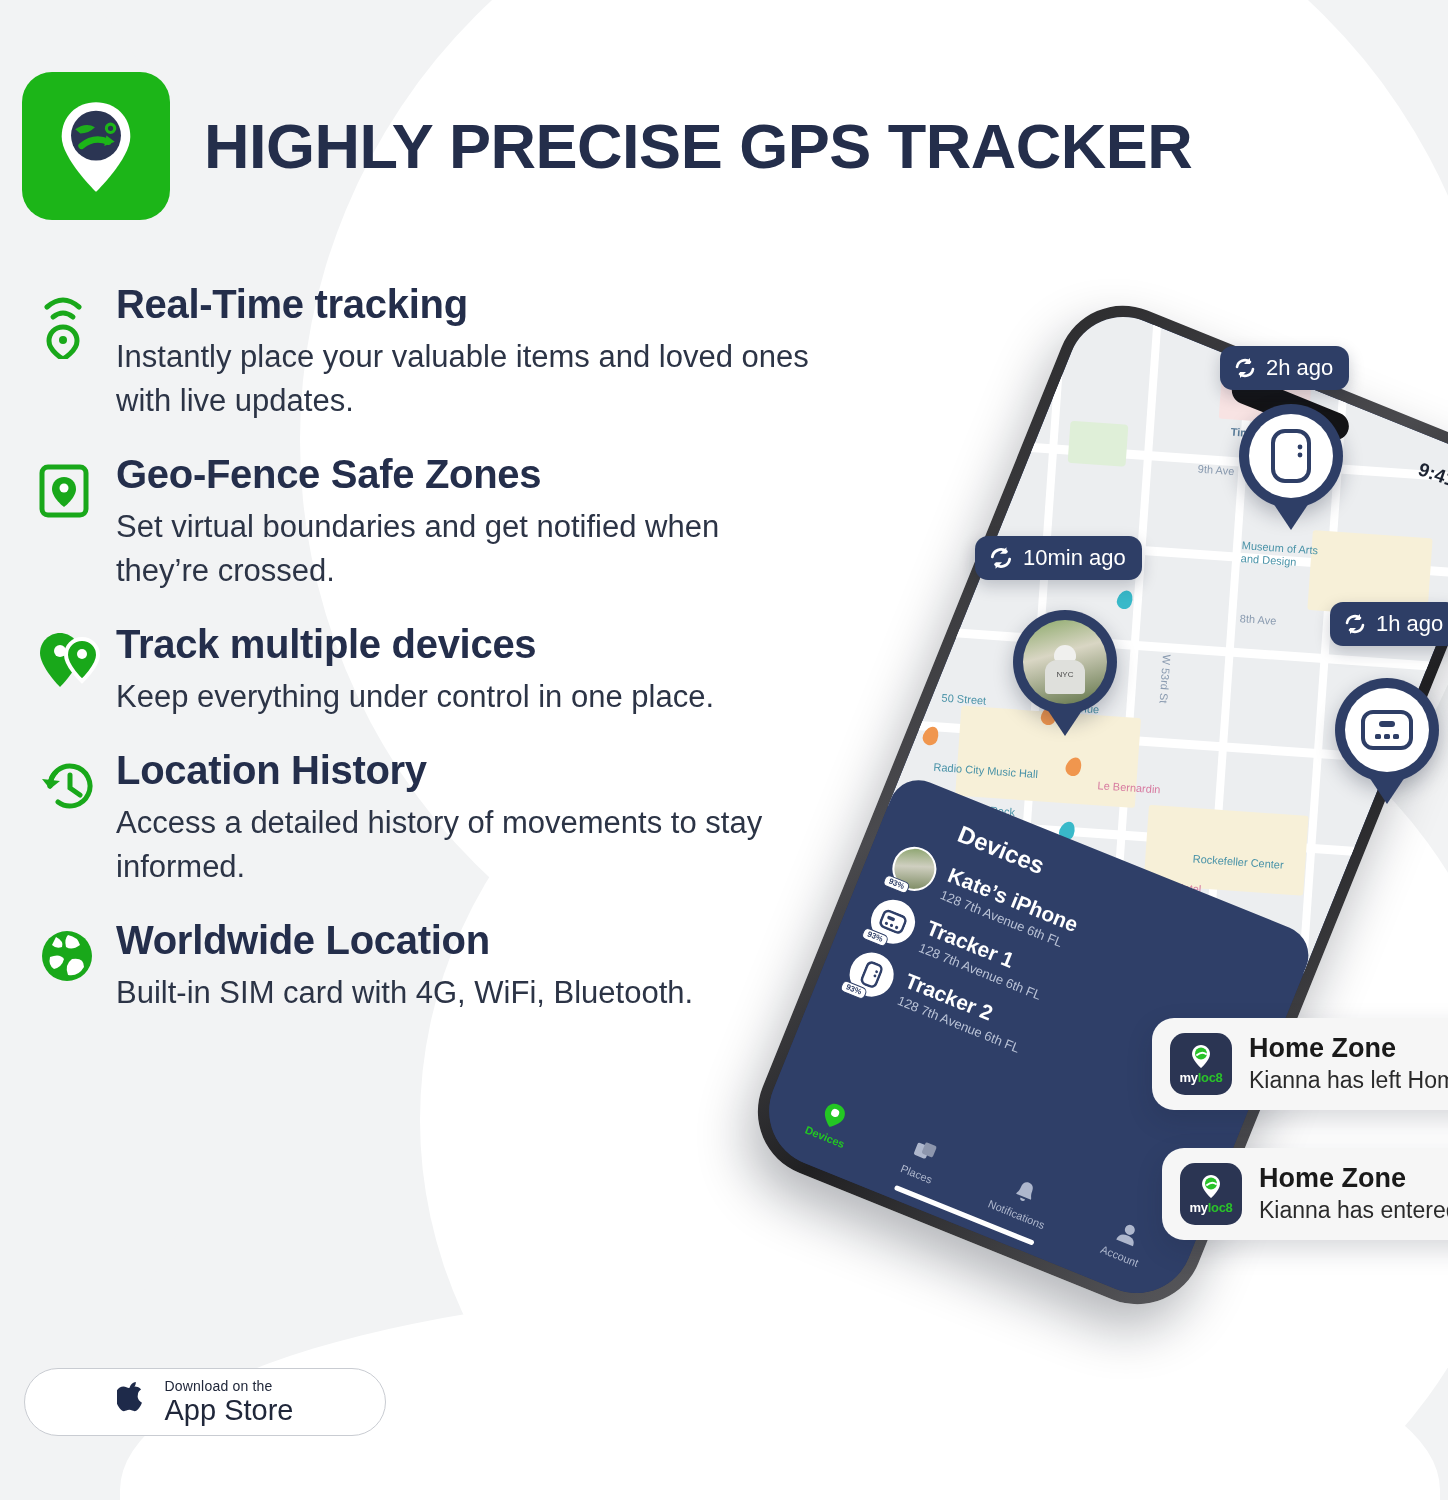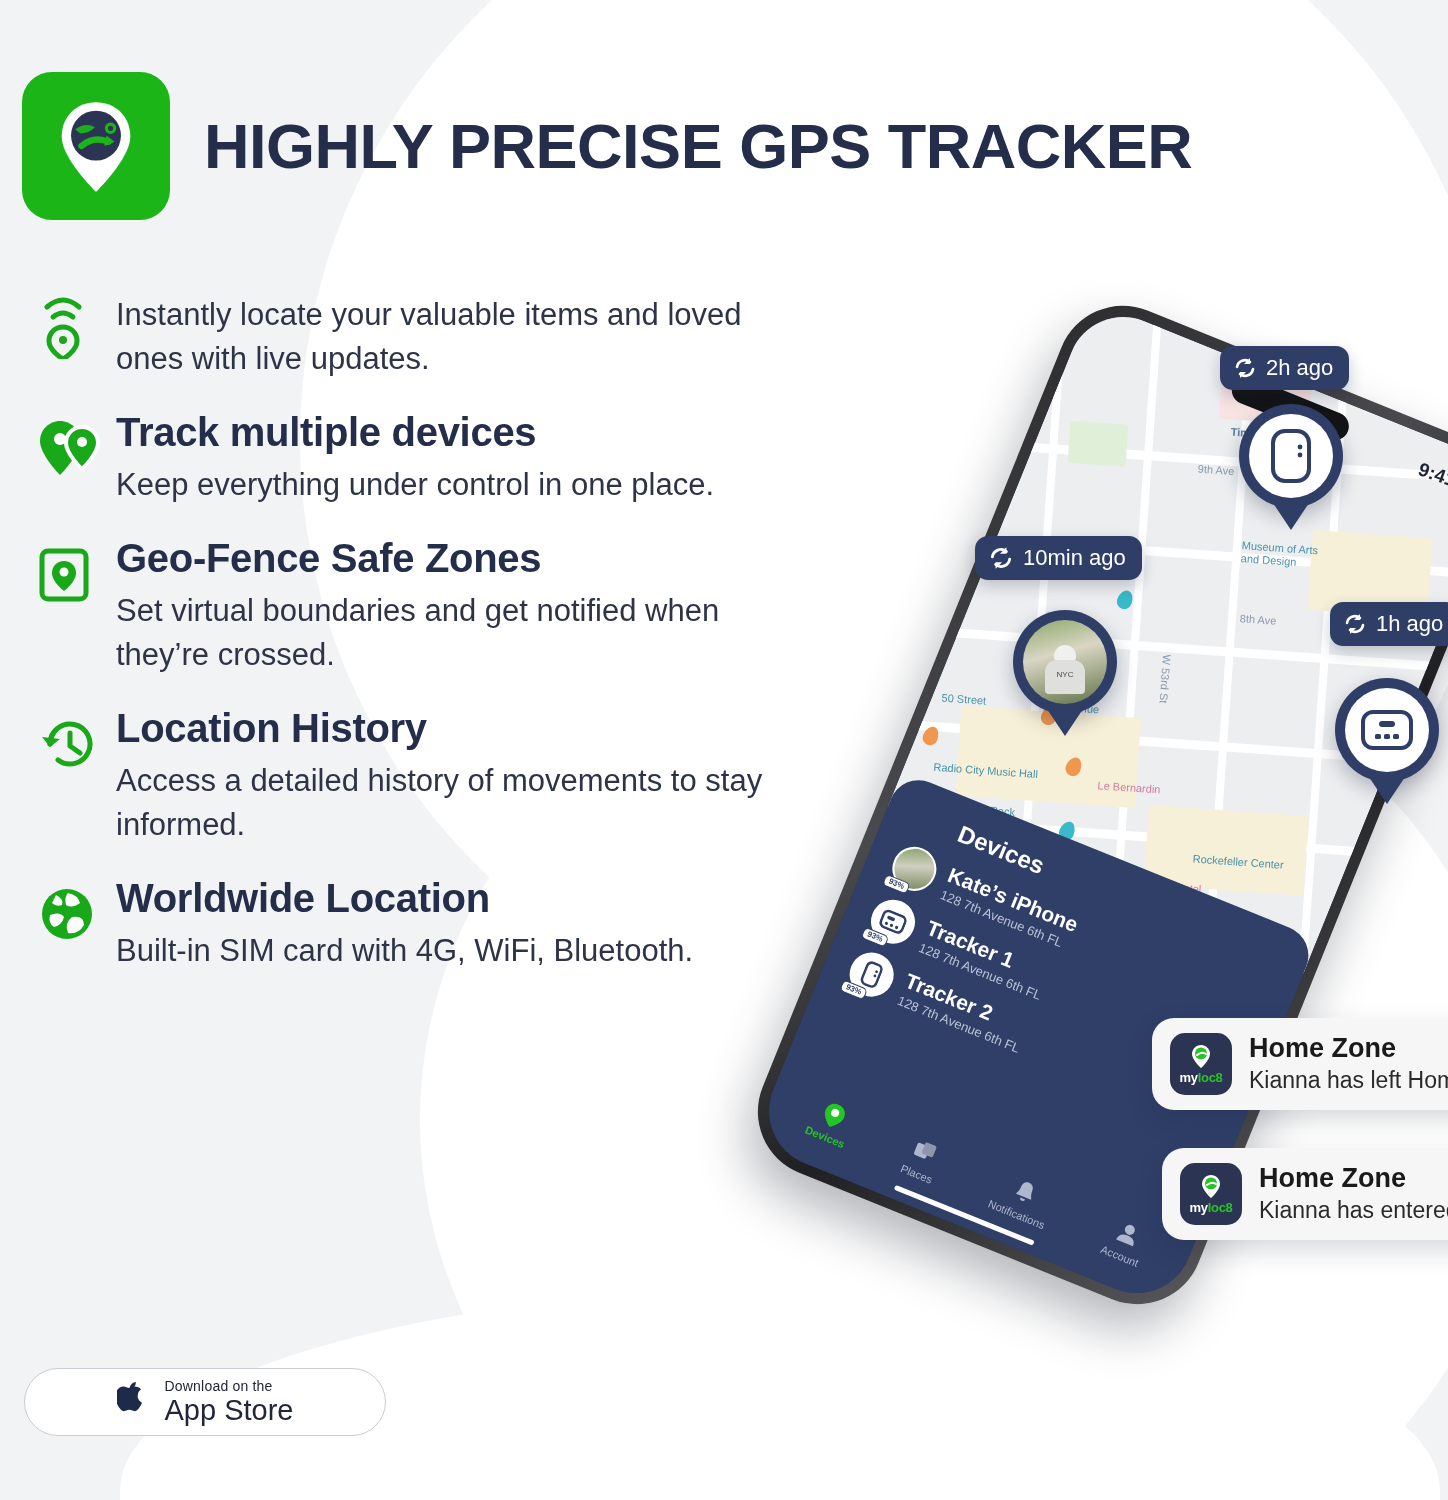--- a/index.html
+++ b/index.html
@@ -283,50 +283,51 @@
     <div class="feature">
       <div class="f-icon">
         <svg width="50" height="68" viewBox="0 0 50 68">
           <path d="M9 16 q16 -14 32 0" stroke="#19A81A" stroke-width="5" fill="none" stroke-linecap="round"></path>
           <path d="M15 26 q10 -8 20 0" stroke="#19A81A" stroke-width="5" fill="none" stroke-linecap="round"></path>
           <path d="M25 36 c-8 0 -14 6 -14 14 c0 10 14 18 14 18 c0 0 14 -8 14 -18 c0 -8 -6 -14 -14 -14 z" fill="none" stroke="#19A81A" stroke-width="5"></path>
           <circle cx="25" cy="49" r="4" fill="#19A81A"></circle>
         </svg>
       </div>
       <div class="f-text">
-        <div class="f-desc">Instantly locate your valuable items and loved ones with live updates.</div>
+        <div class="f-title">Real-Time tracking</div>
+        <div class="f-desc">Instantly place your valuable items and loved ones with live updates.</div>
+      </div>
+    </div>
+
+    <div class="feature">
+      <div class="f-icon">
+        <svg width="52" height="60" viewBox="0 0 52 60">
+          <rect x="4" y="6" width="44" height="48" rx="6" fill="none" stroke="#19A81A" stroke-width="5"></rect>
+          <path d="M26 16 c-7 0 -12 5 -12 12 c0 9 12 18 12 18 c0 0 12 -9 12 -18 c0 -7 -5 -12 -12 -12 z" fill="#19A81A"></path>
+          <circle cx="26" cy="27" r="4.5" fill="#ffffff"></circle>
+        </svg>
+      </div>
+      <div class="f-text">
+        <div class="f-title">Geo-Fence Safe Zones</div>
+        <div class="f-desc">Set virtual boundaries and get notified when they’re crossed.</div>
       </div>
     </div>
 
     <div class="feature">
       <div class="f-icon">
         <svg width="64" height="58" viewBox="0 0 64 58">
           <path d="M22 2 c-11 0 -20 9 -20 20 c0 14 20 34 20 34 c0 0 20 -20 20 -34 c0 -11 -9 -20 -20 -20 z" fill="#19A81A"></path>
           <circle cx="22" cy="20" r="6" fill="#ffffff"></circle>
           <path d="M44 8 c-9 0 -16 7 -16 16 c0 11 16 26 16 26 c0 0 16 -15 16 -26 c0 -9 -7 -16 -16 -16 z" fill="#19A81A" stroke="#ffffff" stroke-width="4"></path>
           <circle cx="44" cy="23" r="5" fill="#ffffff"></circle>
         </svg>
       </div>
       <div class="f-text">
         <div class="f-title">Track multiple devices</div>
         <div class="f-desc">Keep everything under control in one place.</div>
-      </div>
-    </div>
-
-    <div class="feature">
-      <div class="f-icon">
-        <svg width="52" height="60" viewBox="0 0 52 60">
-          <rect x="4" y="6" width="44" height="48" rx="6" fill="none" stroke="#19A81A" stroke-width="5"></rect>
-          <path d="M26 16 c-7 0 -12 5 -12 12 c0 9 12 18 12 18 c0 0 12 -9 12 -18 c0 -7 -5 -12 -12 -12 z" fill="#19A81A"></path>
-          <circle cx="26" cy="27" r="4.5" fill="#ffffff"></circle>
-        </svg>
-      </div>
-      <div class="f-text">
-        <div class="f-title">Geo-Fence Safe Zones</div>
-        <div class="f-desc">Set virtual boundaries and get notified when they’re crossed.</div>
       </div>
     </div>
 
     <div class="feature">
       <div class="f-icon">
         <svg width="60" height="58" viewBox="0 0 60 58">
           <path d="M12 29 a20 20 0 1 1 8 16" fill="none" stroke="#19A81A" stroke-width="5" stroke-linecap="round"></path>
           <path d="M12 29 a20 20 0 0 1 6 -14" fill="none" stroke="#19A81A" stroke-width="5" stroke-linecap="round"></path>
           <path d="M4 22 l8 10 l10 -8 z" fill="#19A81A"></path>
           <path d="M32 18 v13 l10 7" stroke="#19A81A" stroke-width="5" fill="none" stroke-linecap="round"></path>

